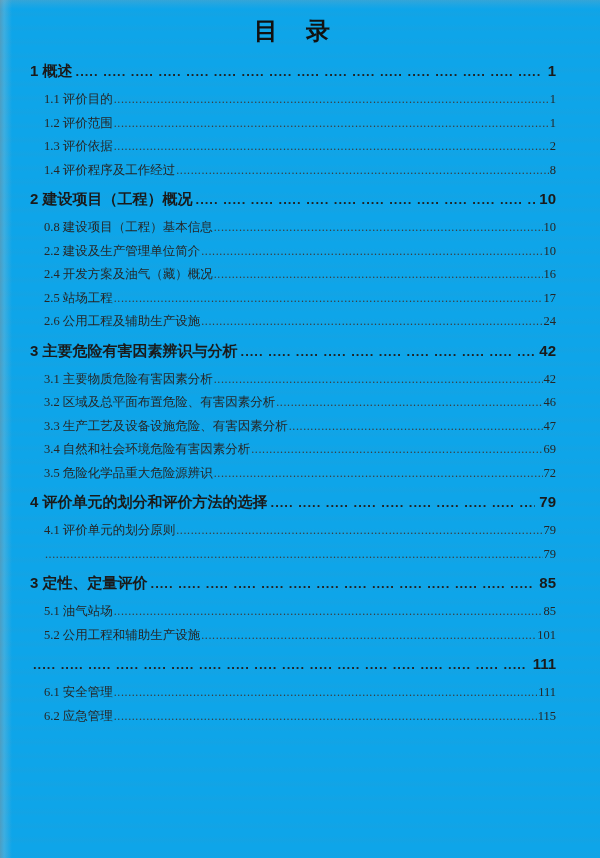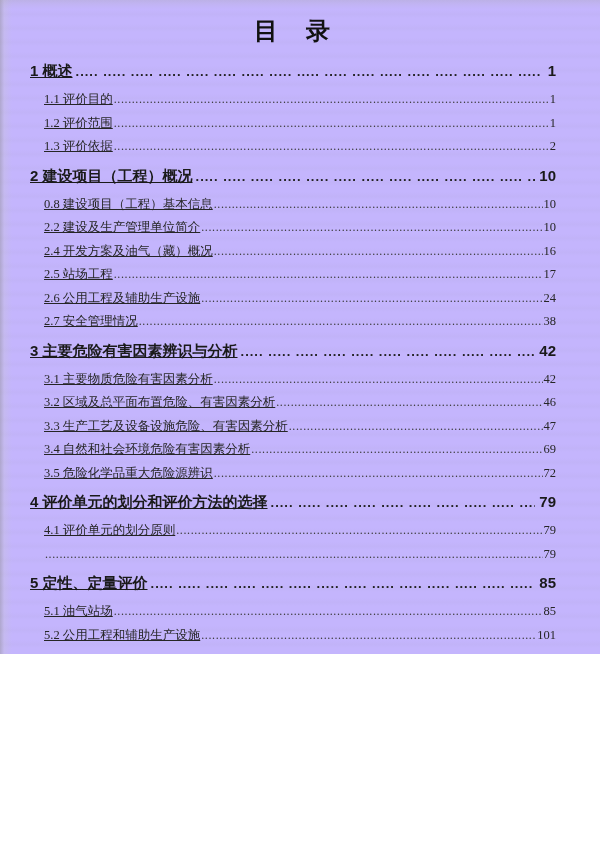--- a/index.html
+++ b/index.html
@@ -1,19 +1,19 @@
 <!DOCTYPE html>
 <html><head>
 <meta charset="utf-8">
 <style>
   html,body { margin:0; padding:0; background:#ffffff; }
   .page {
     position:relative;
-    width:600px; height:654px;
-    background:#c4b5fd;
+    width:600px; height:858px;
+    background:#0ea5e9;
     font-family:"Liberation Serif","DejaVu Serif",serif;
     color:#222;
     overflow:hidden;
   }
   
   .scan-edge-left {
     position:absolute; left:0; top:0; bottom:0; width:12px;
     background:linear-gradient(90deg, rgba(150,150,150,.45) 0%, rgba(200,200,200,.25) 35%, rgba(252,252,252,0) 100%);
     pointer-events:none;
   }
@@ -33,21 +33,21 @@
 
   .doc-title {
     height:30px; line-height:30px; margin:0 0 8px 0;
     text-align:center;
     font-size:24px; font-weight:bold; color:#111;
     letter-spacing:2px;
   }
 
   .row { display:flex; align-items:baseline; }
   .row .leader { flex:1 1 auto; overflow:hidden; white-space:nowrap; min-width:10px; }
-  .row .lbl { white-space:nowrap;text-decoration:underline; }
+  .row .lbl { white-space:nowrap; }
   .row .pg { flex:0 0 auto; }
 
   
   .chap {
     font-family:"Liberation Sans","DejaVu Sans",sans-serif;
     font-weight:700; font-size:15px; line-height:33px; color:#1a1a1a;
   }
   .chap .leader { margin:0 4px 0 3px; }
   .chap .leader::after {
     content:"..... ..... ..... ..... ..... ..... ..... ..... ..... ..... ..... ..... ..... ..... ..... ..... ..... ..... ..... ..... ..... ..... ..... ..... ..... ..... ..... ..... ..... ..... ..... ..... ..... ..... ..... ..... ..... ..... ..... .....";
@@ -89,20 +89,25 @@
     <div class="row sub">
       <span class="lbl">1.2 评价范围</span>
       <span class="leader"></span>
       <span class="pg">1</span>
     </div>
     <div class="row sub">
       <span class="lbl">1.3 评价依据</span>
       <span class="leader"></span>
       <span class="pg">2</span>
     </div>
+    <div class="row sub">
+      <span class="lbl">1.4 评价程序及工作经过</span>
+      <span class="leader"></span>
+      <span class="pg">8</span>
+    </div>
 
     <div class="row chap">
       <span class="lbl">2 建设项目（工程）概况</span>
       <span class="leader"></span>
       <span class="pg">10</span>
     </div>
     <div class="row sub">
       <span class="lbl">0.8 建设项目（工程）基本信息</span>
       <span class="leader"></span>
       <span class="pg">10</span>
@@ -120,25 +125,20 @@
     <div class="row sub">
       <span class="lbl">2.5 站场工程</span>
       <span class="leader"></span>
       <span class="pg">17</span>
     </div>
     <div class="row sub">
       <span class="lbl">2.6 公用工程及辅助生产设施</span>
       <span class="leader"></span>
       <span class="pg">24</span>
     </div>
-    <div class="row sub">
-      <span class="lbl">2.7 安全管理情况</span>
-      <span class="leader"></span>
-      <span class="pg">38</span>
-    </div>
 
     <div class="row chap">
       <span class="lbl">3 主要危险有害因素辨识与分析</span>
       <span class="leader"></span>
       <span class="pg">42</span>
     </div>
     <div class="row sub">
       <span class="lbl">3.1 主要物质危险有害因素分析</span>
       <span class="leader"></span>
       <span class="pg">42</span>
@@ -173,21 +173,21 @@
       <span class="lbl">4.1 评价单元的划分原则</span>
       <span class="leader"></span>
       <span class="pg">79</span>
     </div>
     <div class="row sub">
       <span class="leader"></span>
       <span class="pg">79</span>
     </div>
 
     <div class="row chap">
-      <span class="lbl">5 定性、定量评价</span>
+      <span class="lbl">3 定性、定量评价</span>
       <span class="leader"></span>
       <span class="pg">85</span>
     </div>
     <div class="row sub">
       <span class="lbl">5.1 油气站场</span>
       <span class="leader"></span>
       <span class="pg">85</span>
     </div>
     <div class="row sub">
       <span class="lbl">5.2 公用工程和辅助生产设施</span>
@@ -196,15 +196,20 @@
     </div>
 
     <div class="row chap">
       <span class="leader"></span>
       <span class="pg">111</span>
     </div>
     <div class="row sub">
       <span class="lbl">6.1 安全管理</span>
       <span class="leader"></span>
       <span class="pg">111</span>
+    </div>
+    <div class="row sub">
+      <span class="lbl">6.2 应急管理</span>
+      <span class="leader"></span>
+      <span class="pg">115</span>
     </div>
   </div>
 </div>
 
 </body></html>

